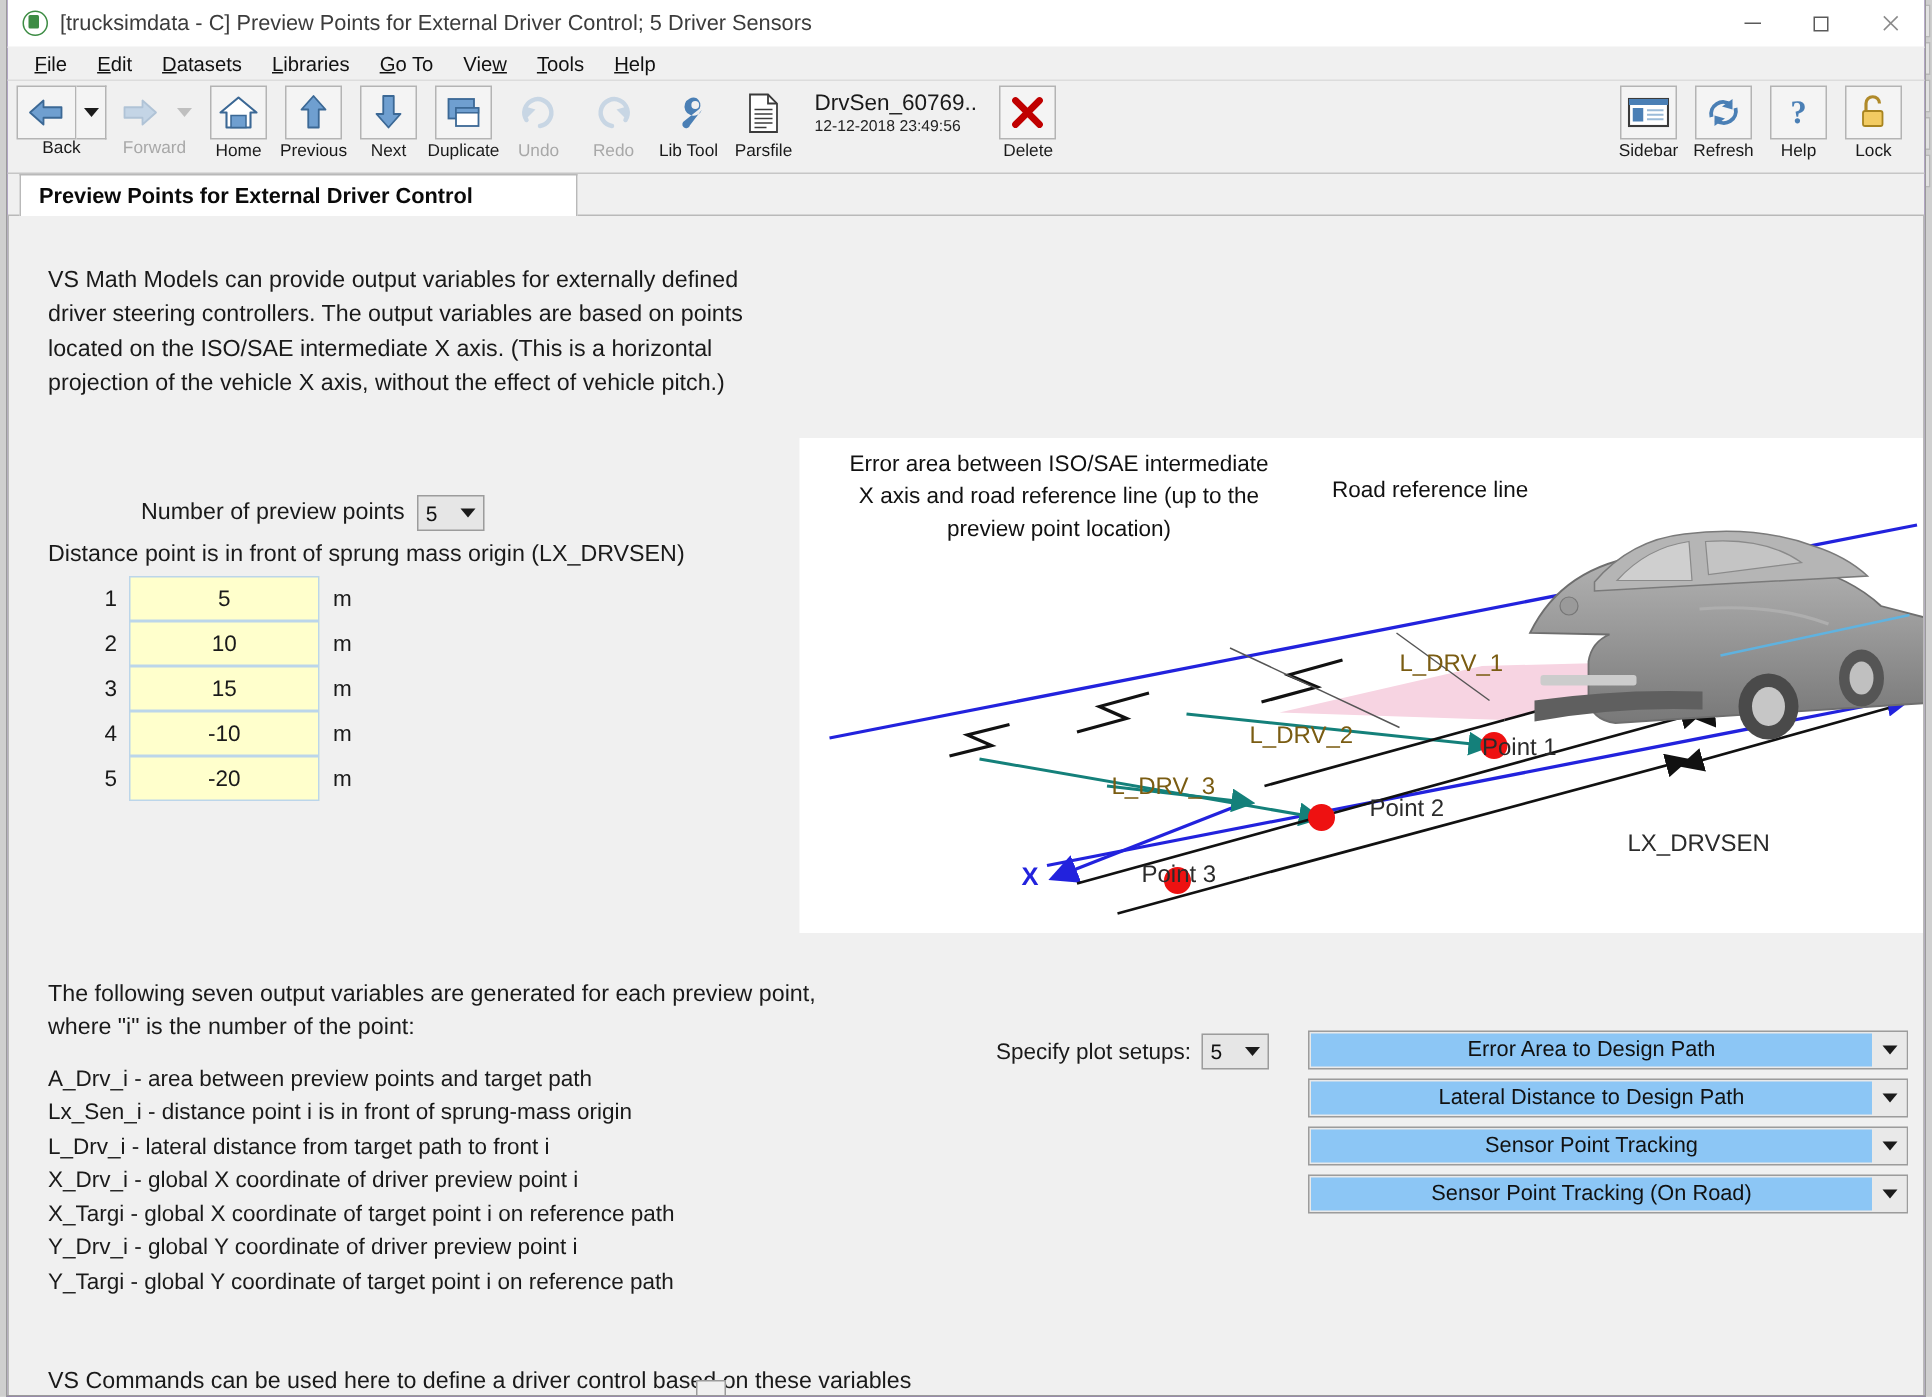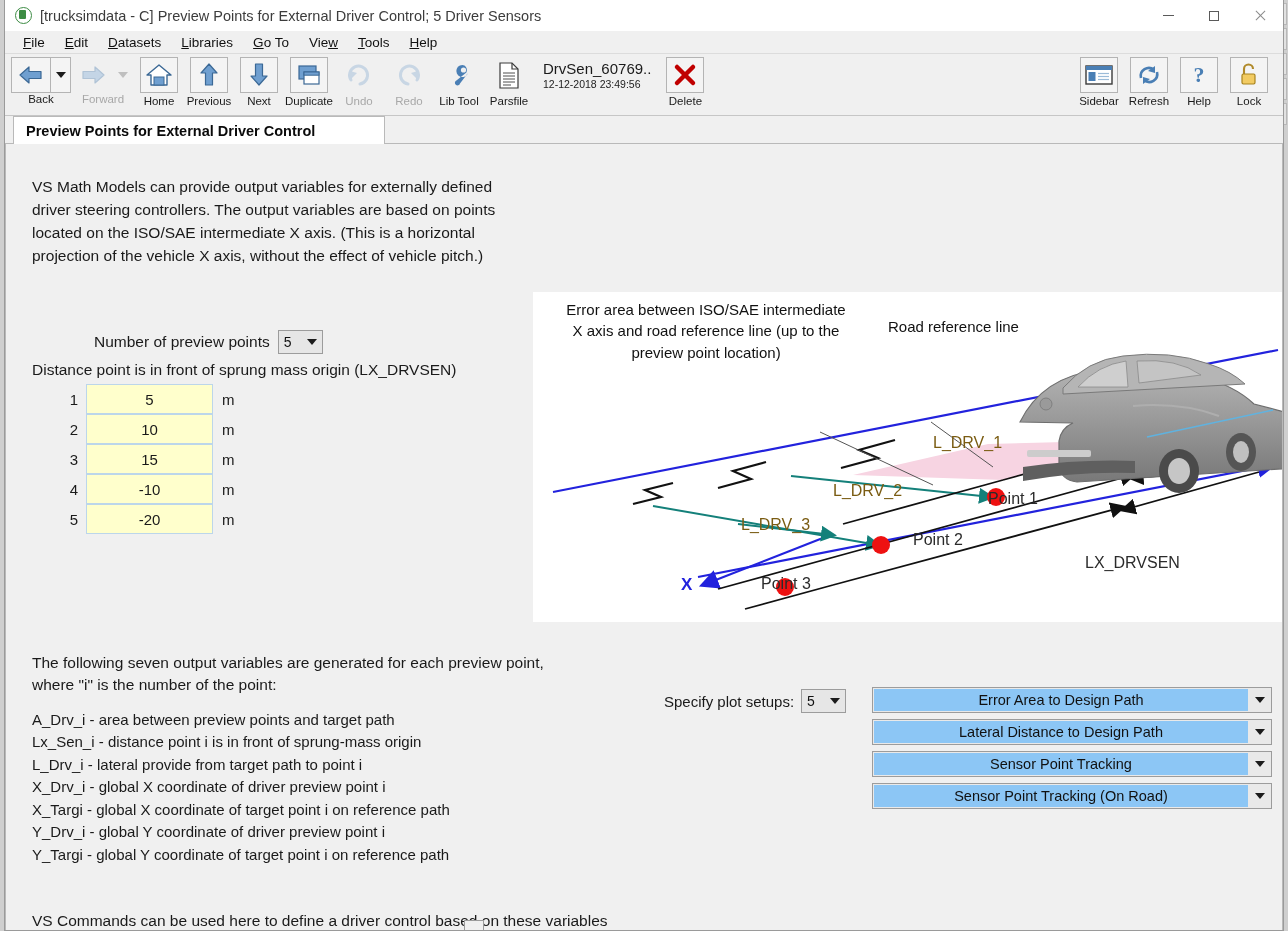--- a/index.html
+++ b/index.html
@@ -522,21 +522,21 @@
         <input class="pt-input" value="-20" style="">
         <div class="pt-unit">m</div>
       </div>
     </div>
 
     <div id="out-vars">
       <div>The following seven output variables are generated for each preview point, where "i" is the number of the point:</div>
       <div class="gap"></div>
       <div class="vline">A_Drv_i - area between preview points and target path</div>
       <div class="vline">Lx_Sen_i - distance point i is in front of sprung-mass origin</div>
-      <div class="vline">L_Drv_i - lateral provide from target path to point i</div>
+      <div class="vline">L_Drv_i - lateral distance from target path to front i</div>
       <div class="vline">X_Drv_i - global X coordinate of driver preview point i</div>
       <div class="vline">X_Targi - global X coordinate of target point i on reference path</div>
       <div class="vline">Y_Drv_i  - global Y coordinate of driver preview point i</div>
       <div class="vline">Y_Targi - global Y coordinate of target point i on reference path</div>
     </div>
 
     <div id="vs-cmd-label">VS Commands can be used here to define a driver control based on these variables</div>
 
     <div id="diagram">
       <svg width="752" height="330" viewBox="0 0 752 330">

